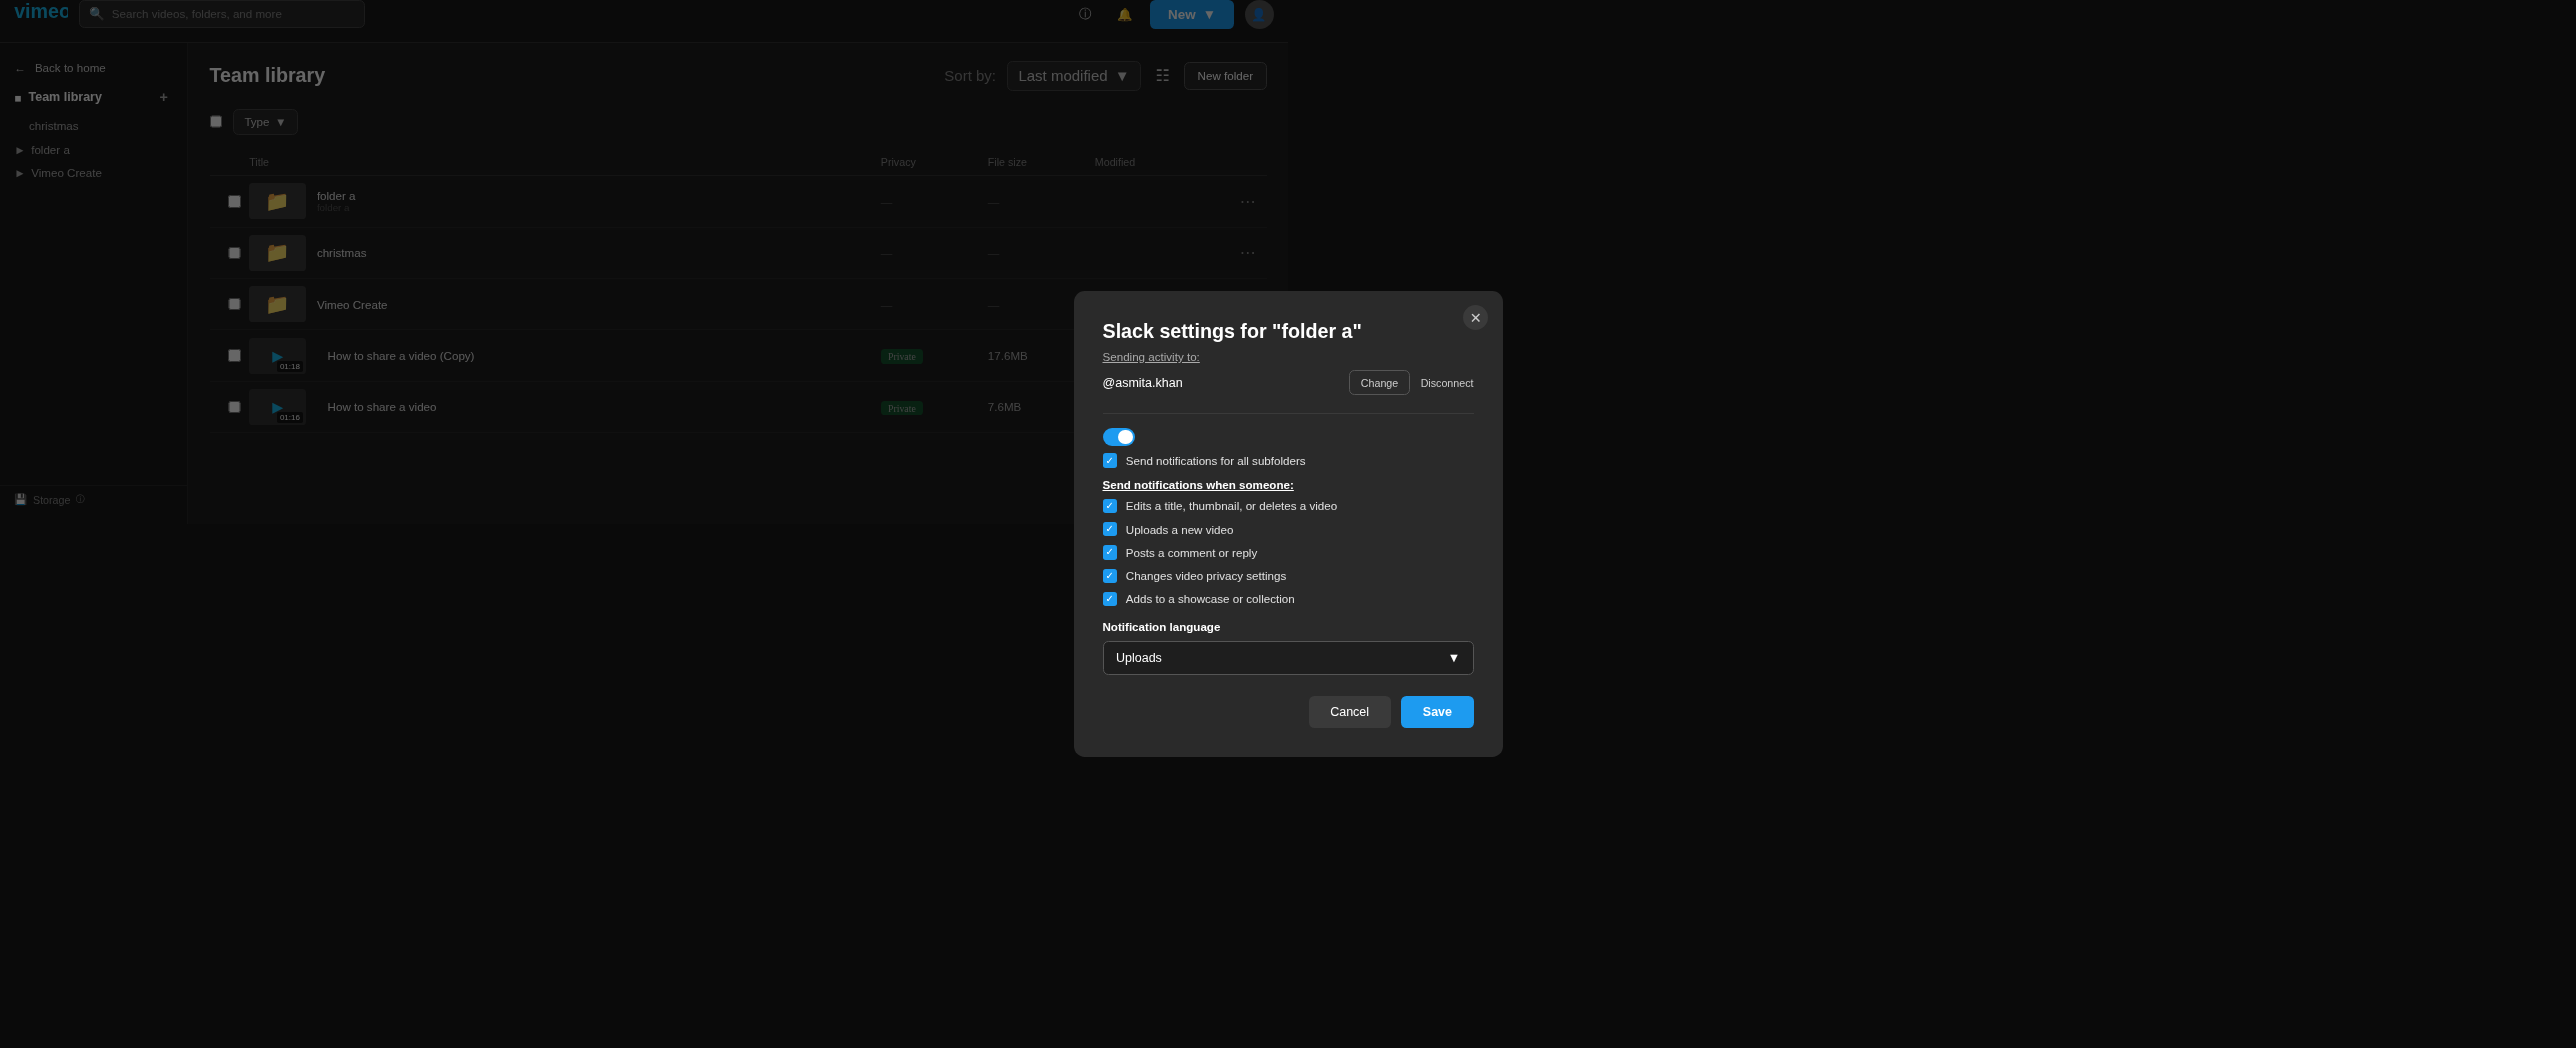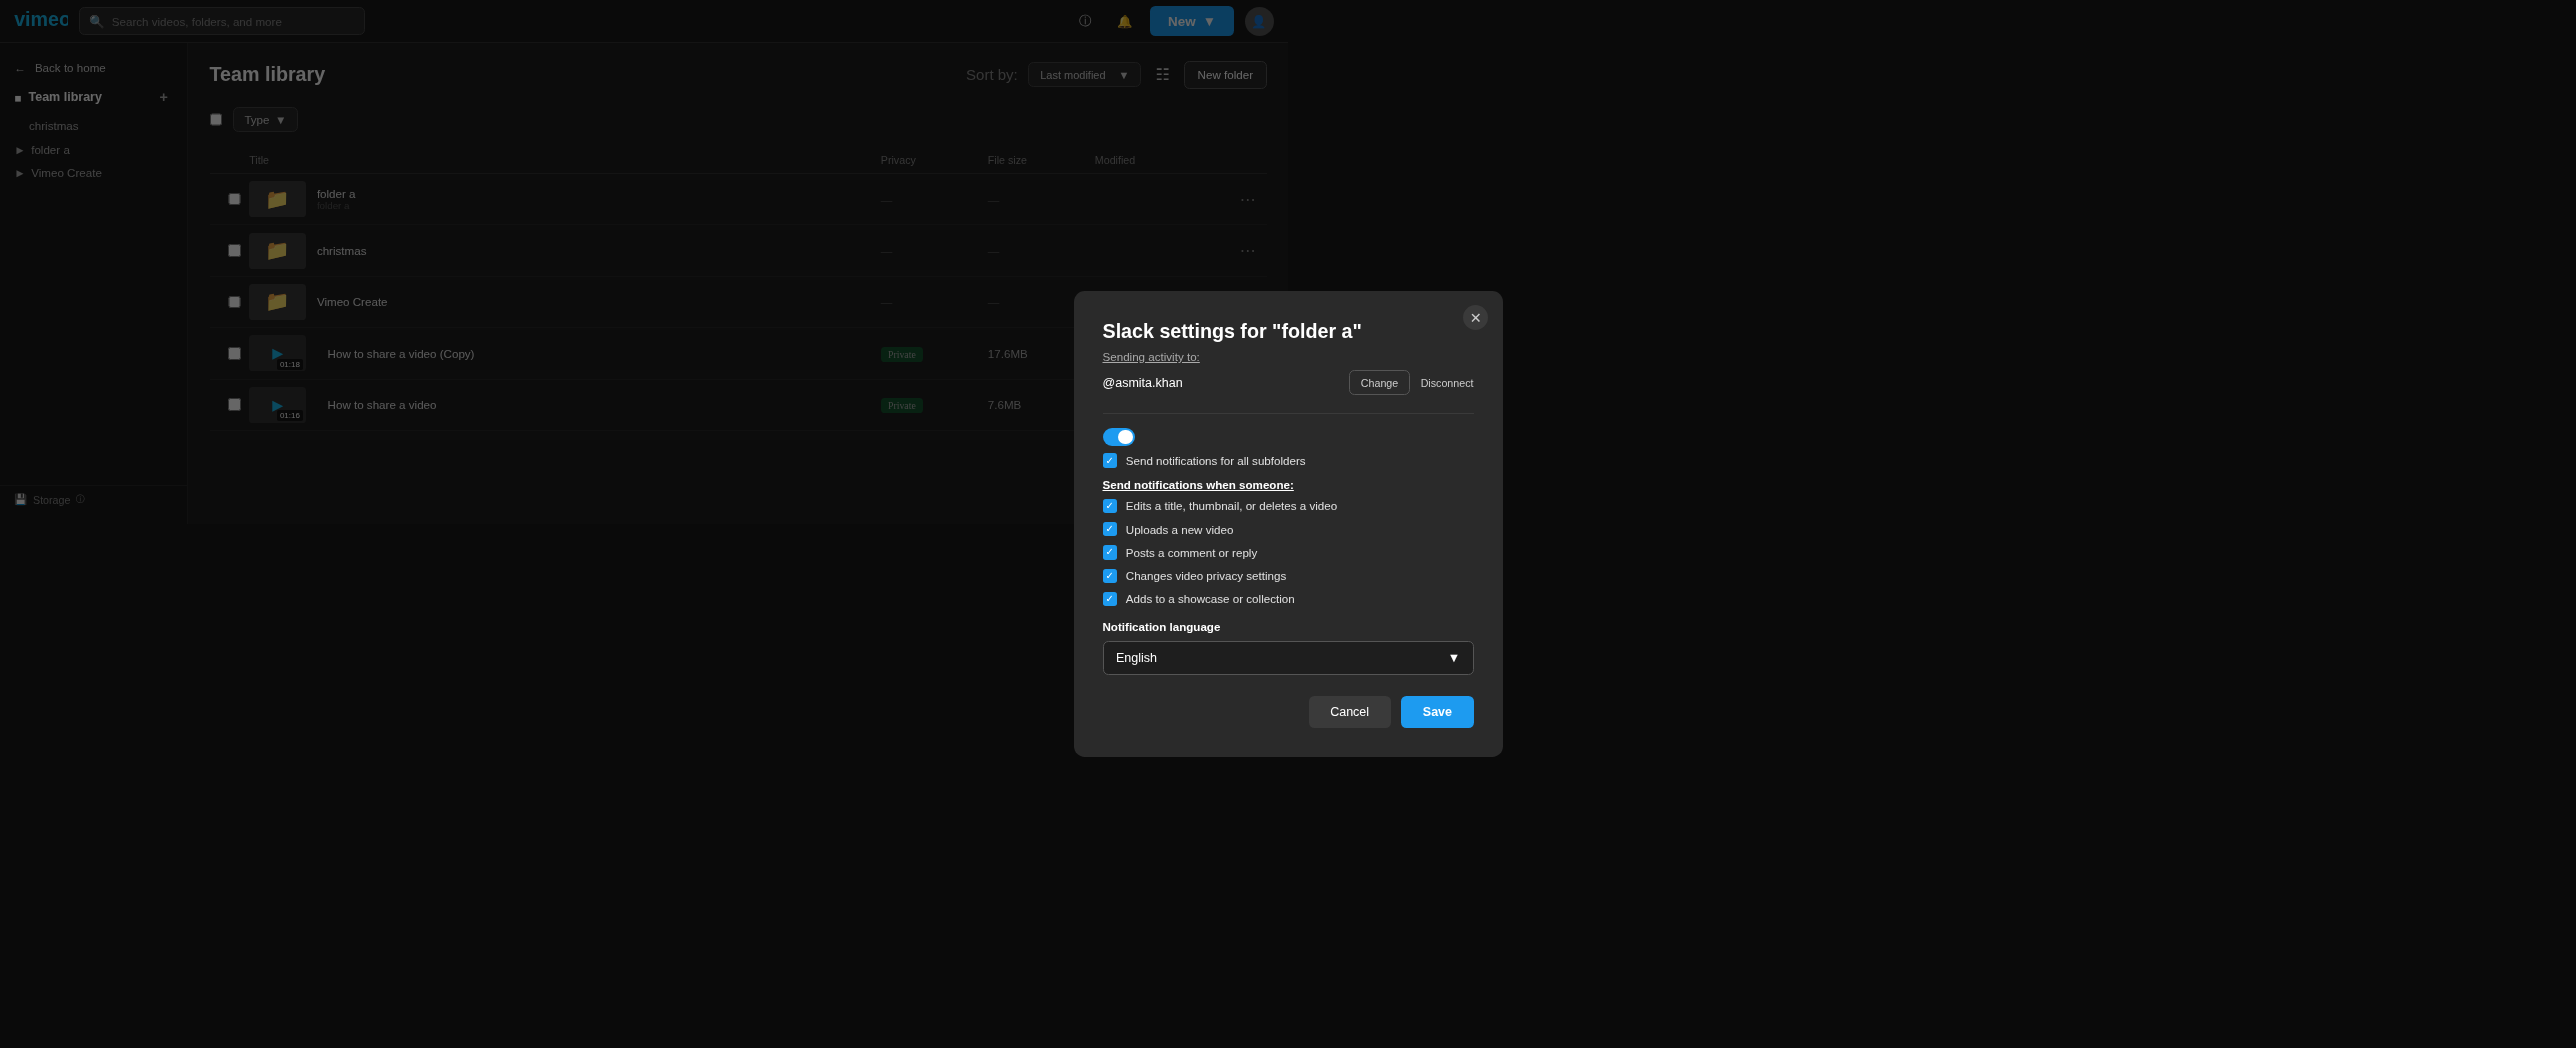--- a/index.html
+++ b/index.html
@@ -11,21 +11,21 @@
       height: 524px;
       overflow: hidden;
       font-size: 12.5px;
     }
 
     
     .topnav {
       height: 43px;
       background: #1a1a1a;
       display: flex;
-      align-items: center;
+      align-items: flex-start;
       padding: 0 14.3px;
       gap: 10.7px;
       border-bottom: 0.9px solid #333;
     }
     .logo {
       width: 54px;
       height: 25px;
       display: flex;
       align-items: center;
     }
@@ -171,25 +171,25 @@
       display: flex;
       align-items: center;
       gap: 10.7px;
     }
     .sort-btn {
       background: #2a2a2a;
       border: 0.9px solid #444;
       border-radius: 5.4px;
       color: #ccc;
       padding: 5.4px 10.7px;
-      font-size: 11px;
-      cursor: pointer;
-      display: flex;
-      align-items: center;
-      gap: 13px;
+      font-size: 15px;
+      cursor: pointer;
+      display: flex;
+      align-items: center;
+      gap: 7px;
     }
     .new-folder-btn {
       background: #2a2a2a;
       border: 0.9px solid #555;
       border-radius: 5.4px;
       color: #fff;
       padding: 6.3px 12.5px;
       font-size: 11.6px;
       cursor: pointer;
     }
@@ -740,21 +740,21 @@
       <div class="checkbox-checked"></div>
       <label>Changes video privacy settings</label>
     </div>
     <div class="checkbox-item">
       <div class="checkbox-checked"></div>
       <label>Adds to a showcase or collection</label>
     </div>
 
     <div class="lang-label">Notification language</div>
     <div class="lang-select" style="background:#1e1e1e;border:0.9px solid #555;border-radius:5.4px;padding:9px 12.5px;display:flex;align-items:center;justify-content:space-between;">
-      <span>English</span>
+      <span>Uploads</span>
       <span>▼</span>
     </div>
 
     <div class="modal-footer">
       <button class="cancel-btn">Cancel</button>
       <button class="save-btn">Save</button>
     </div>
   </div>
 </div>
 

